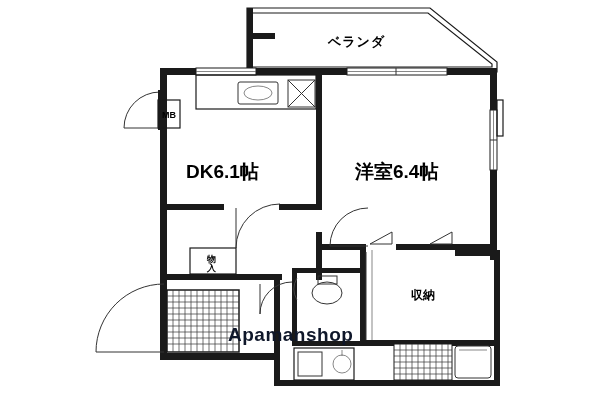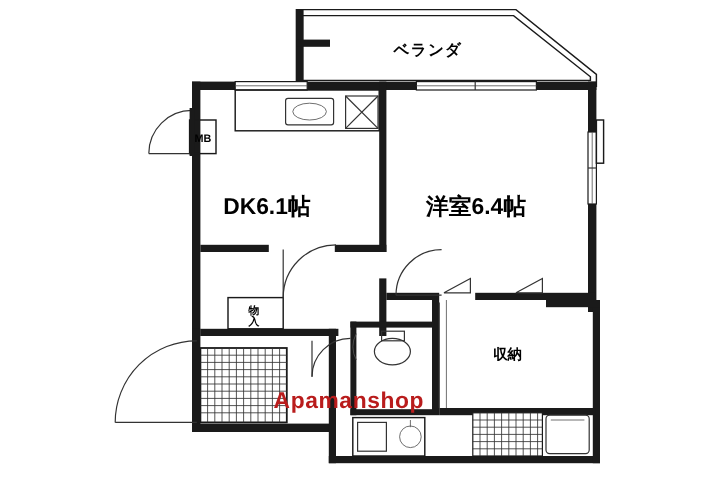--- a/index.html
+++ b/index.html
@@ -63,21 +63,21 @@
     font-size: 13px;
     letter-spacing: 1px;
   }
   .watermark {
     position: absolute;
     left: 228px;
     top: 324px;
     font-family: "Liberation Sans", sans-serif;
     font-size: 19px;
     font-weight: bold;
-    color: #b91c1c;
+    color: #0f172a;
     letter-spacing: 0.5px;
     white-space: nowrap;
     pointer-events: none;
   }
 </style>
 </head>
 <body>
 
 <div id="floorplan">
 

